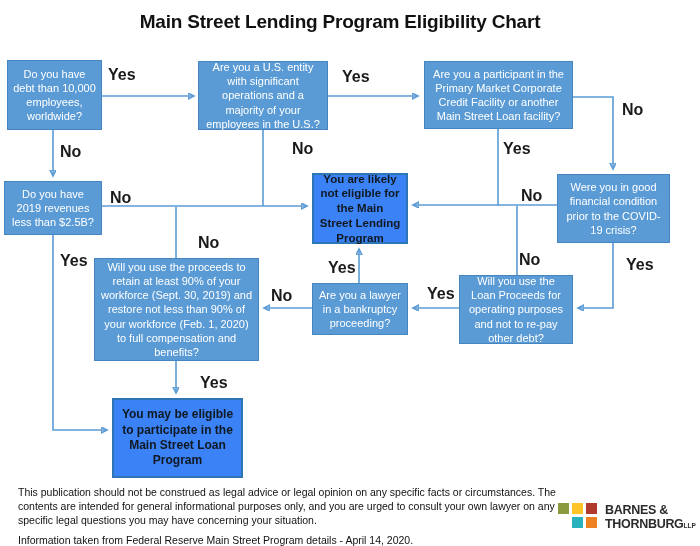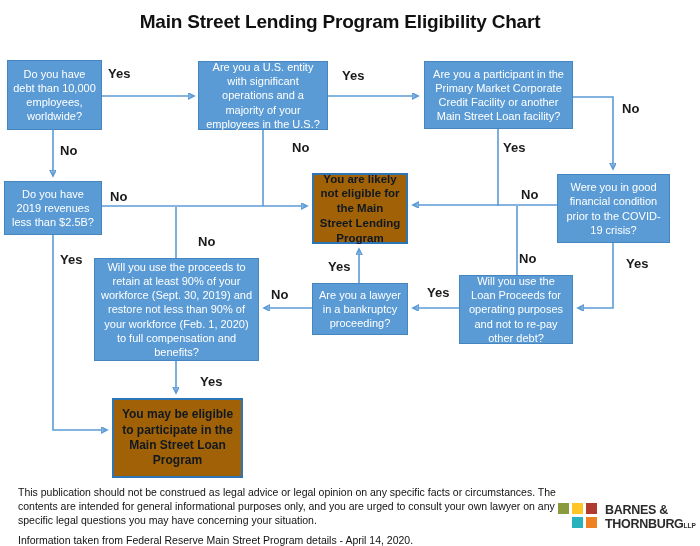--- a/index.html
+++ b/index.html
@@ -8,23 +8,23 @@
 
   .title{position:absolute;top:11px;left:0;width:680px;text-align:center;
          font-size:19px;font-weight:bold;color:#111111;letter-spacing:-0.2px;}
 
   svg.connectors{position:absolute;left:0;top:0;width:700px;height:546px;pointer-events:none;}
   svg.connectors path{fill:none;stroke:#5B9BD5;stroke-width:1.6;}
 
   .node{position:absolute;box-sizing:border-box;background:#5B9BD5;border:1px solid #4586C0;
         color:#ffffff;font-size:11px;line-height:1.28;text-align:center;
         display:flex;align-items:center;justify-content:center;padding:3px 5px;}
-  .node.result{background:#a16207;border:2px solid #2E75B6;color:#101820;font-weight:bold;font-size:11.5px;}
+  .node.result{background:#3b82f6;border:2px solid #2E75B6;color:#101820;font-weight:bold;font-size:11.5px;}
 
-  .edge-label{position:absolute;font-size:13px;font-weight:bold;color:#1a1a1a;text-align:center;}
+  .edge-label{position:absolute;font-size:16px;font-weight:bold;color:#1a1a1a;text-align:center;}
 
   .footer{position:absolute;left:18px;top:486px;width:545px;color:#111111;}
   .footer .disclaimer{margin:0;font-size:10.5px;line-height:1.33;}
   .footer .source{margin:6px 0 0 0;font-size:10.5px;}
 
   .logo{position:absolute;left:558px;top:503px;width:140px;}
   .logo .sq-row{display:flex;margin-bottom:3px;}
   .logo .sq{width:11px;height:11px;margin-right:3px;}
   .sq.olive{background:#8C9A3E;}
   .sq.gold{background:#FFC425;}

